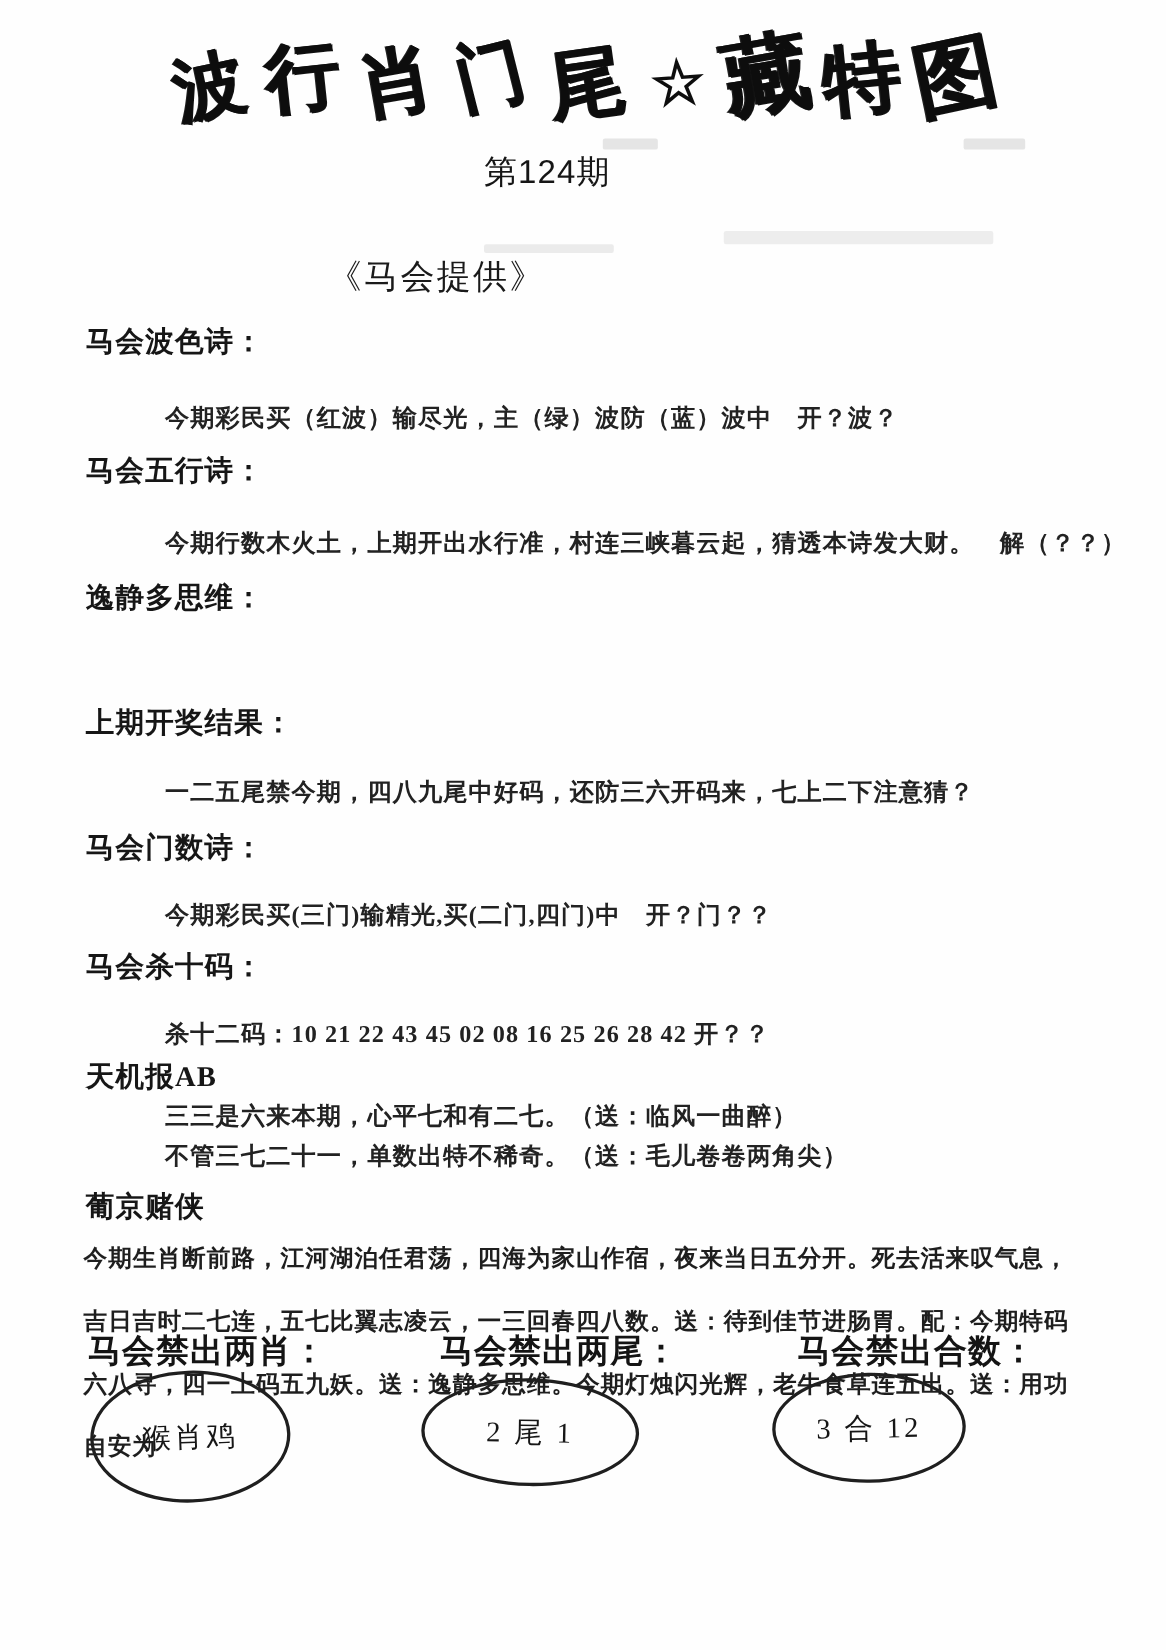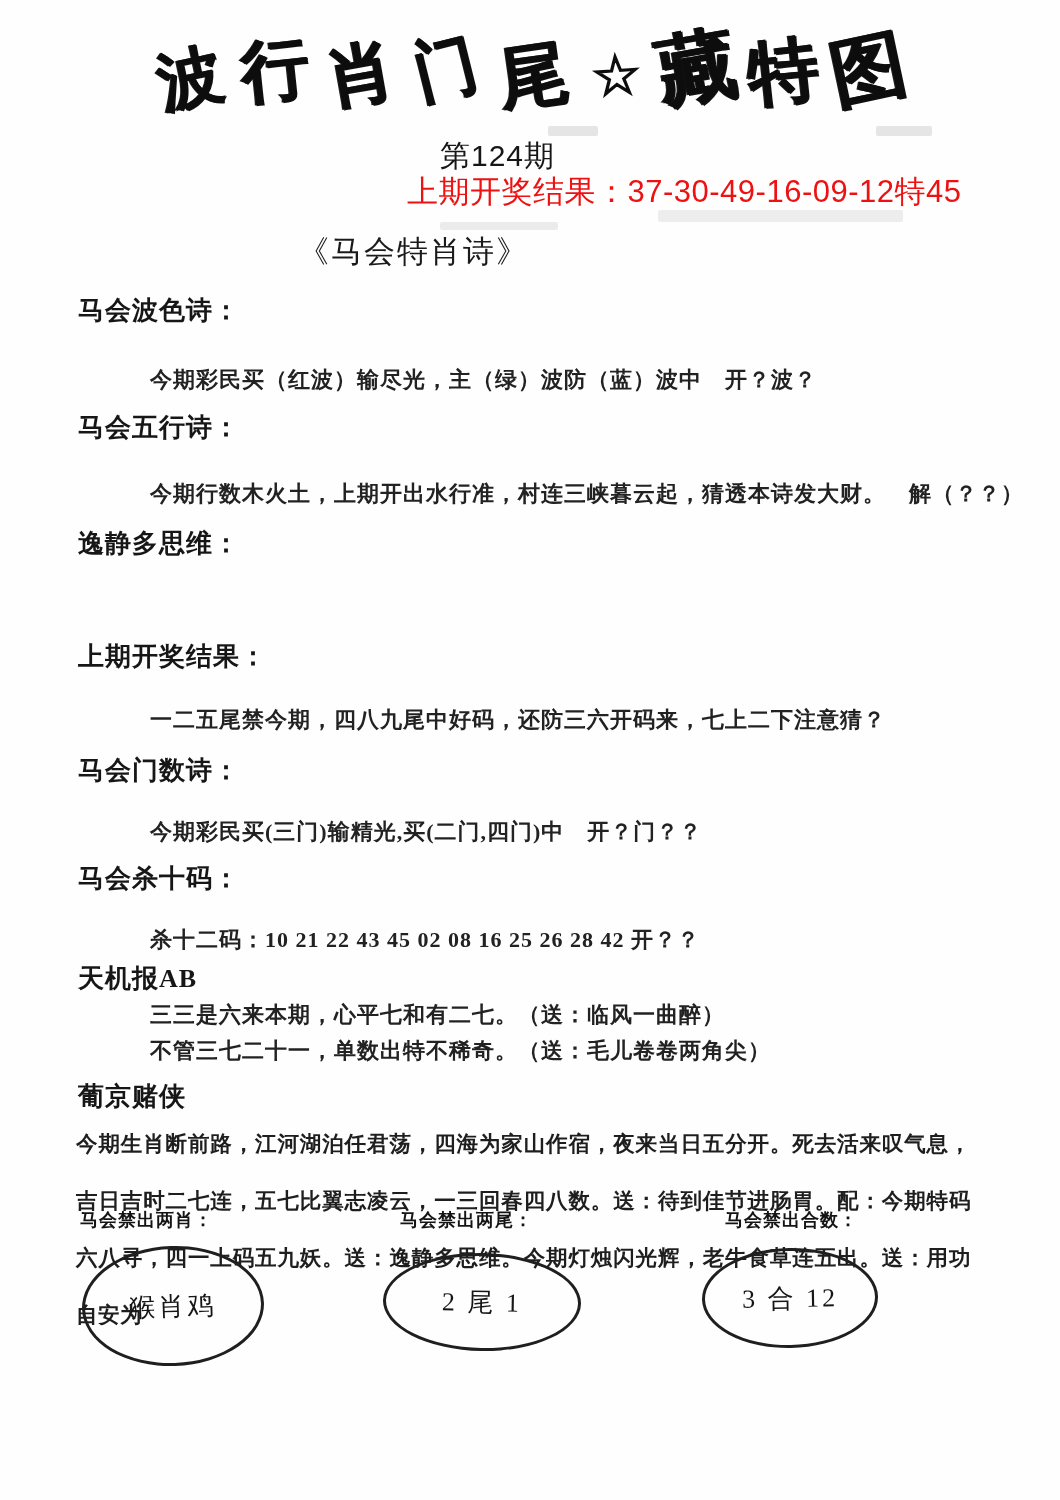--- a/index.html
+++ b/index.html
@@ -56,21 +56,21 @@
   .h5{top:861px;} .l5{top:925px;}
   .h6{top:961px;} .l6a{top:1000px;} .l6b{top:1036px;}
   .h7{top:1079px;}
   .pujing-text{
     position:absolute;left:76px;top:1116px;width:895px;
     font-size:21.5px;font-weight:700;letter-spacing:0.5px;line-height:57px;
     text-align:justify;color:#1e1e1e;
   }
   
   .forb-label{
-    position:absolute;top:1208px;font-size:18px;font-weight:700;
+    position:absolute;top:1208px;font-size:30px;font-weight:700;
     letter-spacing:1px;color:#141414;white-space:nowrap;
   }
   .fl0{left:80px;} .fl1{left:400px;} .fl2{left:725px;}
   .oval{
     position:absolute;border:3px solid #1f1f1f;border-radius:50%;
     display:flex;align-items:center;justify-content:center;
     font-size:26px;letter-spacing:3px;color:#161616;background:transparent;
   }
   .ov0{left:82px;top:1246px;width:176px;height:114px;transform:rotate(-2deg);}
   .ov1{left:383px;top:1253px;width:192px;height:92px;transform:rotate(1deg);}
@@ -88,22 +88,21 @@
 <div class="page">
 
   <div class="title"><span class="tc">波</span><span class="tc">行</span><span class="tc">肖</span><span class="tc">门</span><span class="tc">尾</span><span class="tc">☆</span><span class="tc">藏</span><span class="tc">特</span><span class="tc">图</span></div>
 
   <div class="ghost g1"></div>
   <div class="ghost g2"></div>
   <div class="ghost g3"></div>
   <div class="ghost g4"></div>
 
   <div class="issue">第124期</div>
-  <div class="result">上期开奖结果：37-30-49-16-09-12特45</div>
-  <div class="source">《马会特肖诗》</div>
+  <div class="source">《马会提供》</div>
 
   <div class="sec-h h0">马会波色诗：</div>
   <div class="sec-l l0">今期彩民买（红波）输尽光，主（绿）波防（蓝）波中　开？波？</div>
 
   <div class="sec-h h1">马会五行诗：</div>
   <div class="sec-l l1">今期行数木火土，上期开出水行准，村连三峡暮云起，猜透本诗发大财。　解（？？）</div>
 
   <div class="sec-h h2">逸静多思维：</div>
 
   <div class="sec-h h3">上期开奖结果：</div>

